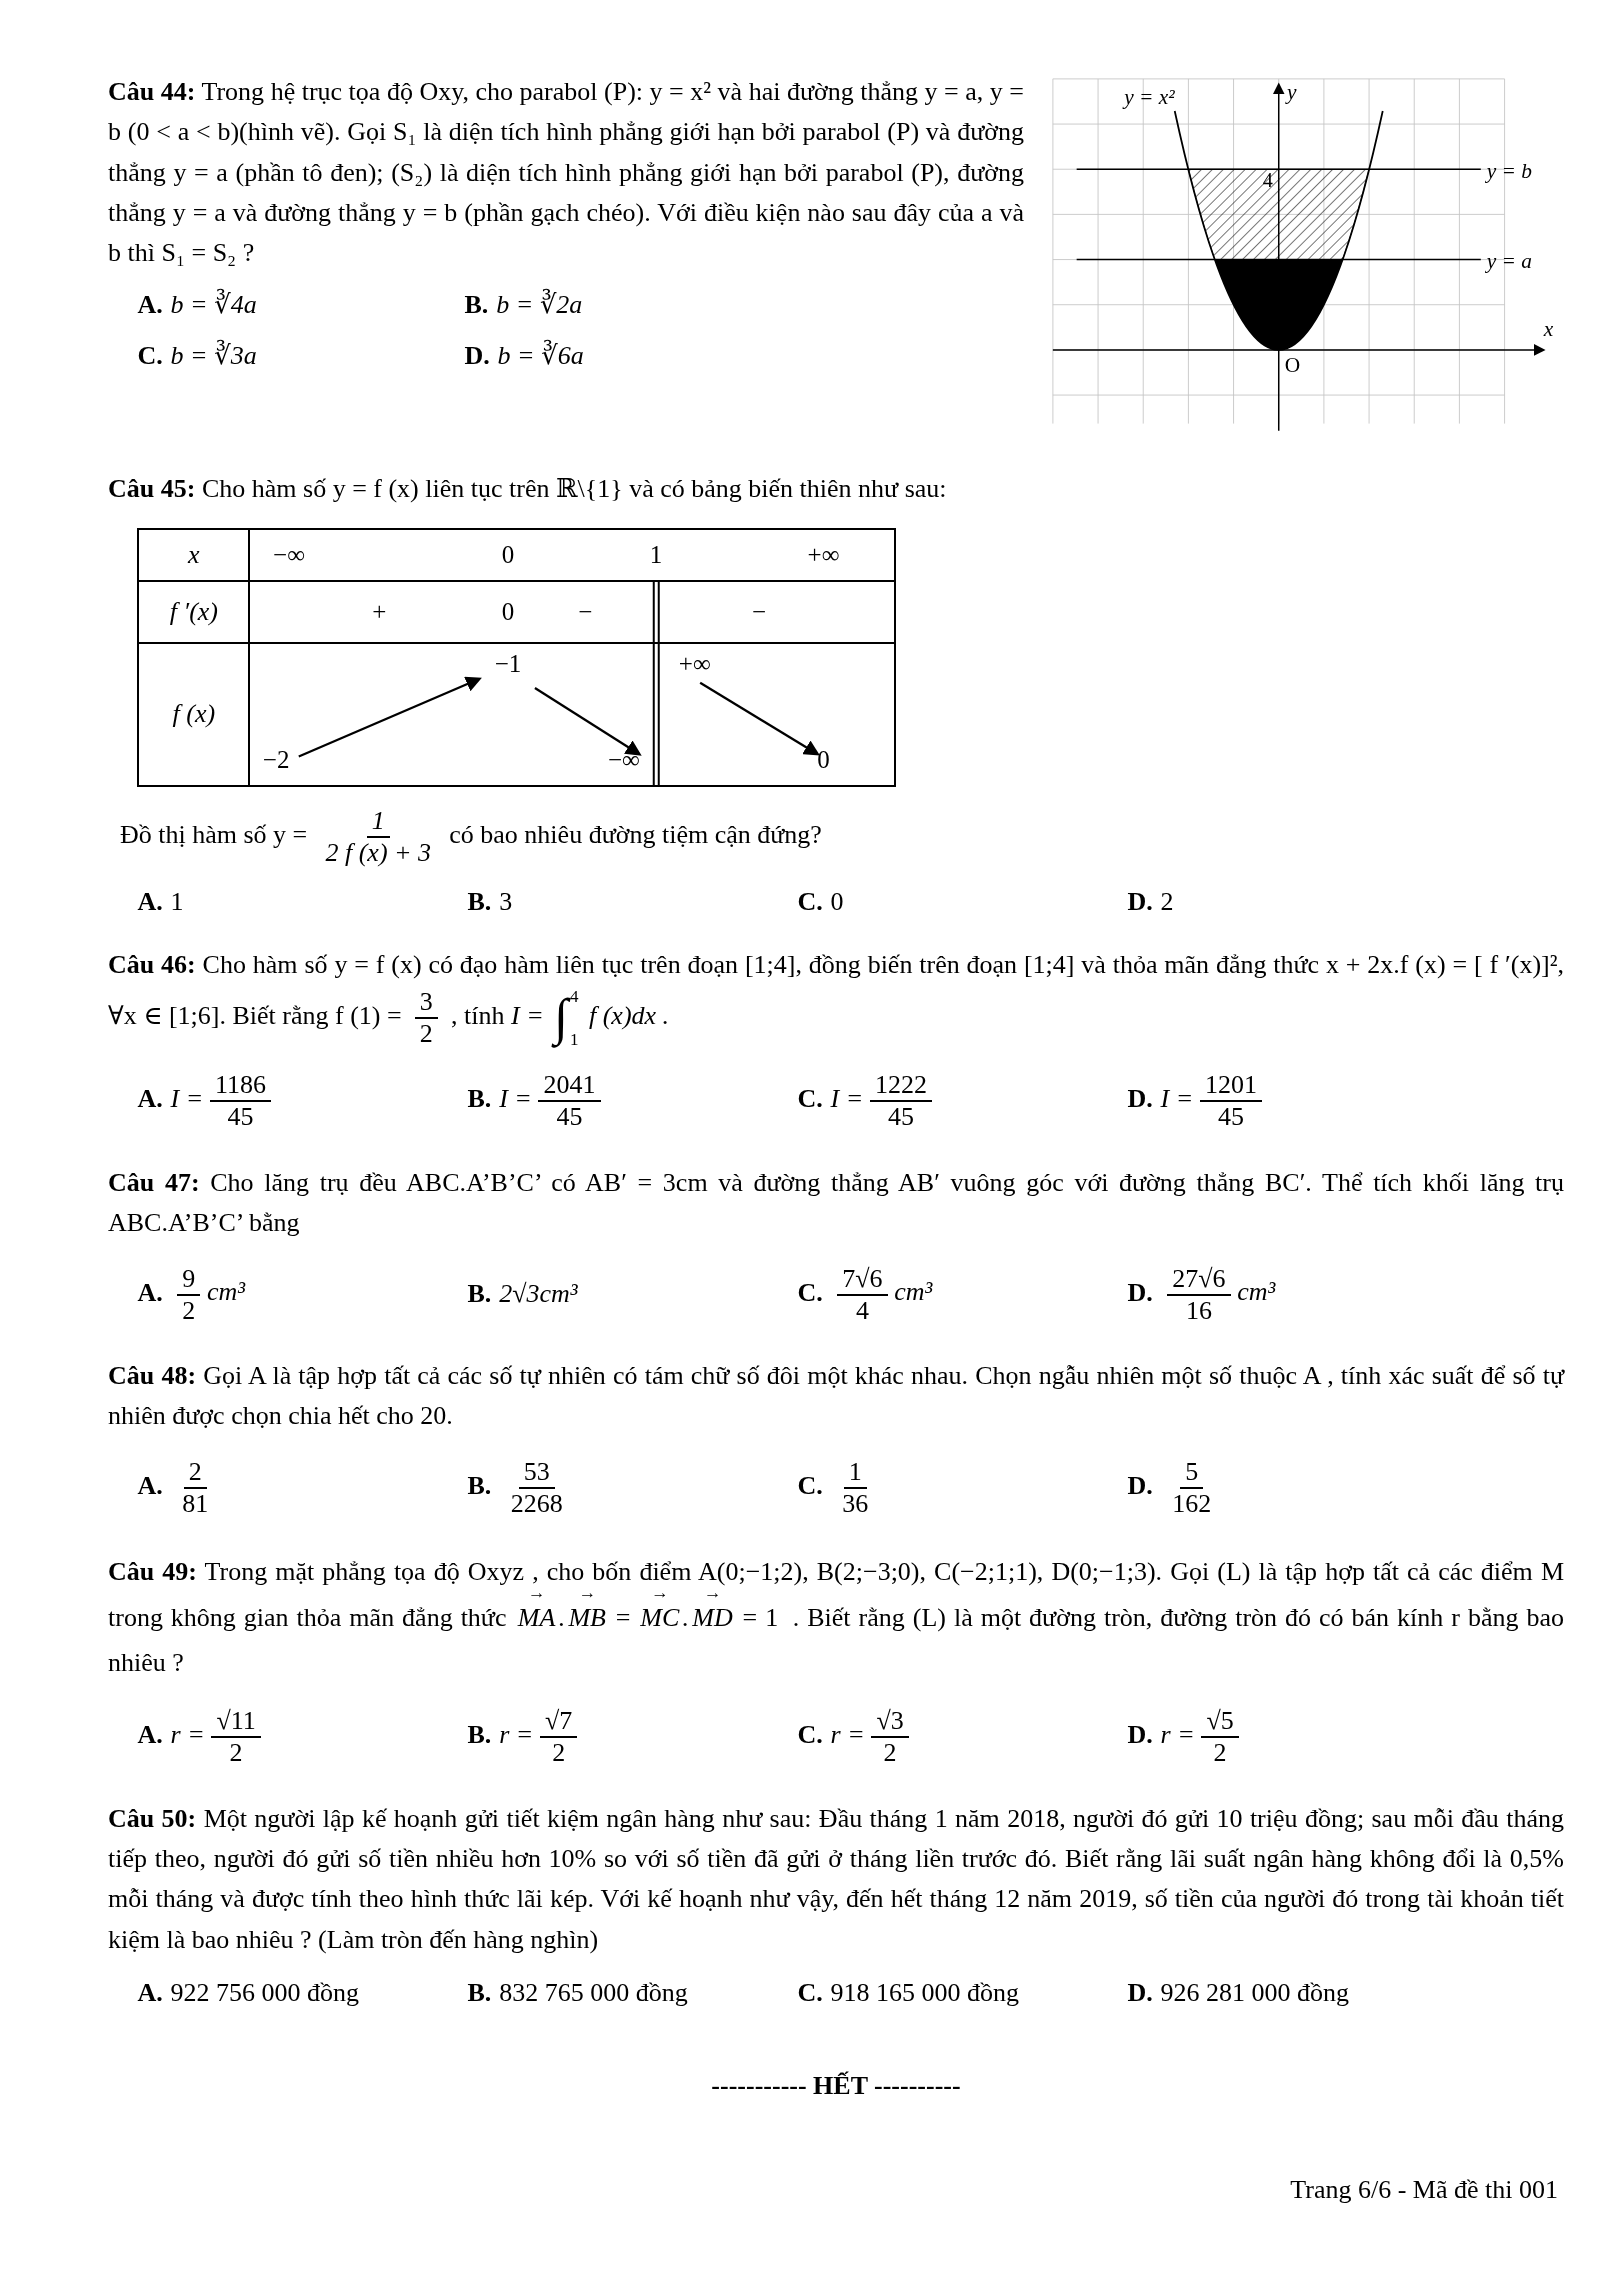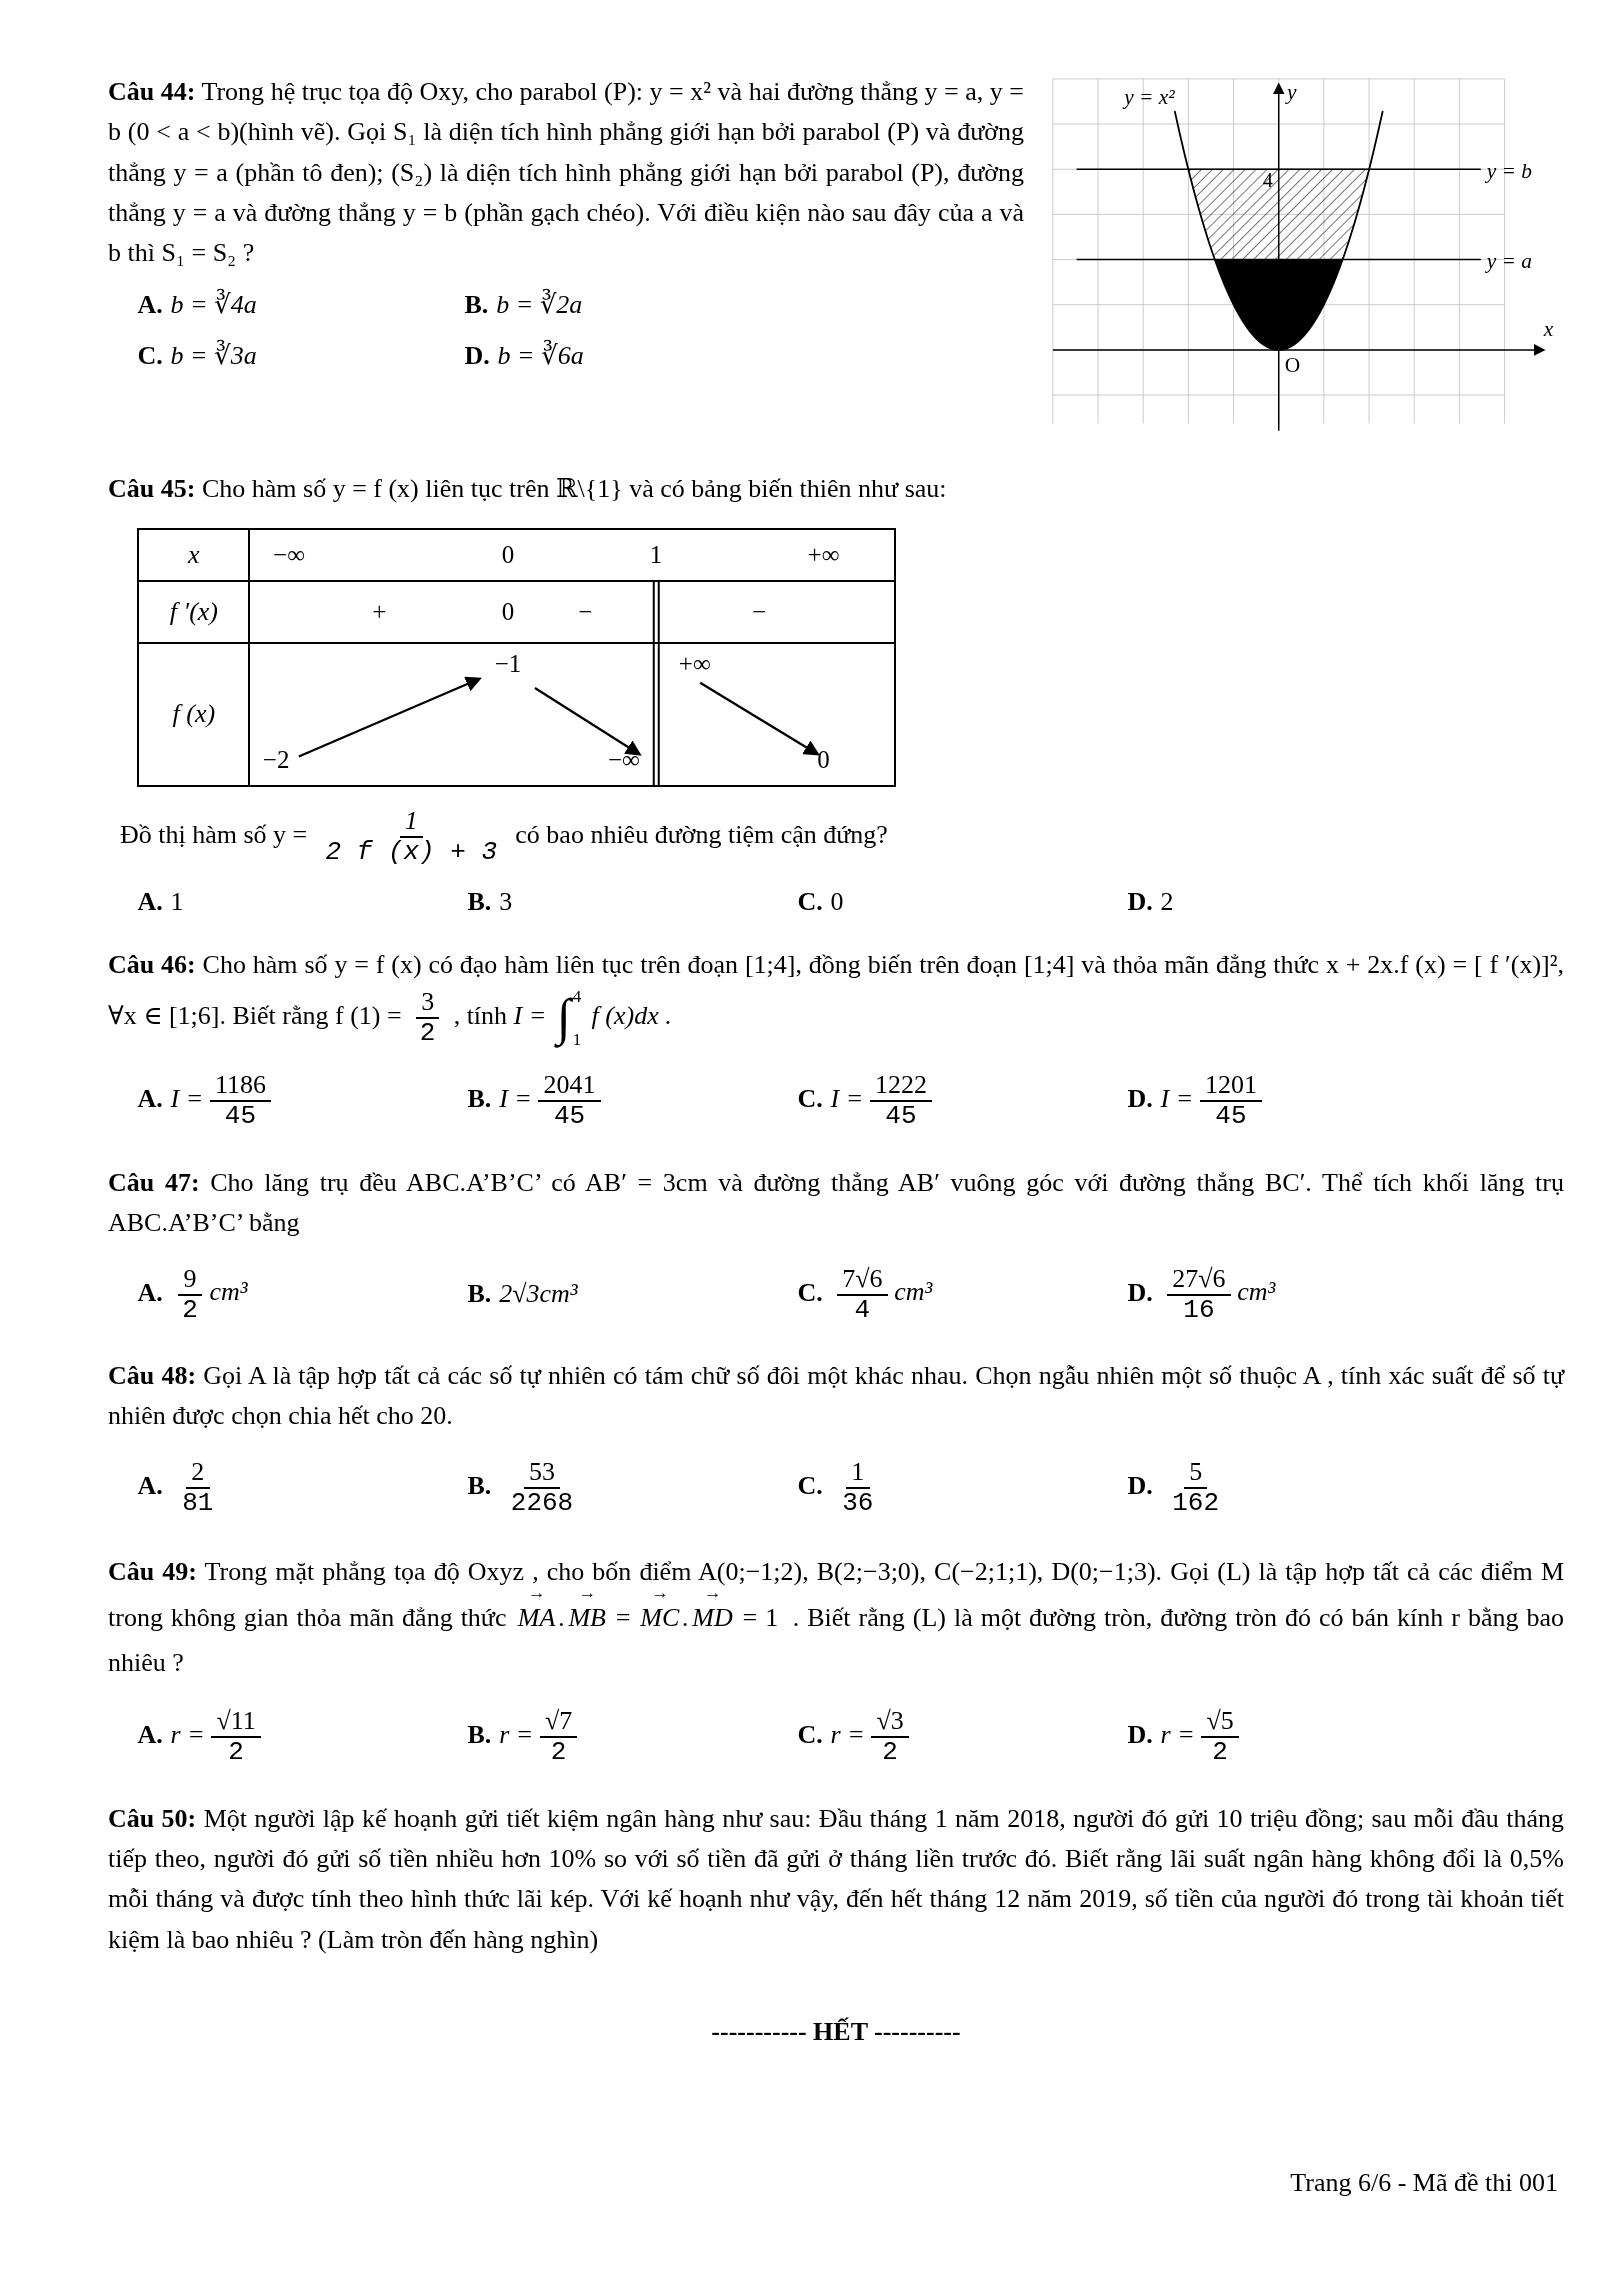--- a/index.html
+++ b/index.html
@@ -25,21 +25,21 @@
   
   .optrow{display:grid;grid-template-columns:330px 330px 330px 1fr;align-items:center;margin:11.8px 0 2.6px 29.4px;min-height:42px;}
   .optrow2{display:grid;grid-template-columns:327px 1fr;row-gap:10.5px;margin:11.8px 0 2.6px 29.4px;max-width:694px;}
   .opt{white-space:nowrap;}
   .optk{font-weight:bold;margin-right:7.9px;}
 
   
   .frac{display:inline-flex;flex-direction:column;align-items:center;text-align:center;
         vertical-align:middle;line-height:1.15;margin:1.3px 6.5px;}
   .frac .num{border-bottom:2px solid #000;padding:0 5.2px;}
-  .frac .den{padding:0 5.2px;font-family:Liberation Mono, monospace;}
+  .frac .den{padding:0 5.2px;}
 
   
   .int{display:inline-flex;align-items:center;vertical-align:middle;margin:0 3.9px;}
   .int-sign{font-size:51px;line-height:1;}
   .int-lims{display:inline-flex;flex-direction:column;justify-content:space-between;height:60px;
             font-size:17px;line-height:1;padding-left:2px;}
 
   
   .vec{position:relative;display:inline-block;font-style:italic;padding:0 2px;margin:0 1.3px;}
   .vec::before{content:"→";position:absolute;top:-18.3px;left:50%;transform:translateX(-50%);
@@ -313,20 +313,26 @@
             <span class="den">2</span>
           </span></div>
     </div>
   </section>
 
   <section class="q">
     <p class="body">
       <b class="qlabel">Câu 50:</b>
       <span>Một người lập kế hoạnh gửi tiết kiệm ngân hàng như sau: Đầu tháng 1 năm 2018, người đó gửi 10 triệu đồng; sau mỗi đầu tháng tiếp theo, người đó gửi số tiền nhiều hơn 10%  so với số tiền đã gửi ở tháng liền trước đó. Biết rằng lãi suất ngân hàng không đổi là 0,5% mỗi tháng và được tính theo hình thức lãi kép. Với kế hoạnh như vậy, đến hết tháng 12 năm 2019, số tiền của người đó trong tài khoản tiết kiệm là bao nhiêu ? (Làm tròn đến hàng nghìn)</span>
     </p>
+    <div class="optrow">
+      <div class="opt"><b class="optk">A.</b><span>922 756 000 đồng</span></div>
+      <div class="opt"><b class="optk">B.</b><span>832 765 000 đồng</span></div>
+      <div class="opt"><b class="optk">C.</b><span>918 165 000 đồng</span></div>
+      <div class="opt"><b class="optk">D.</b><span>926 281 000 đồng</span></div>
+    </div>
   </section>
 
   <p class="het">----------- HẾT ----------</p>
 
   <div class="footer">Trang 6/6 - Mã đề thi 001</div>
 
 </div>
 
 
 </body></html>

